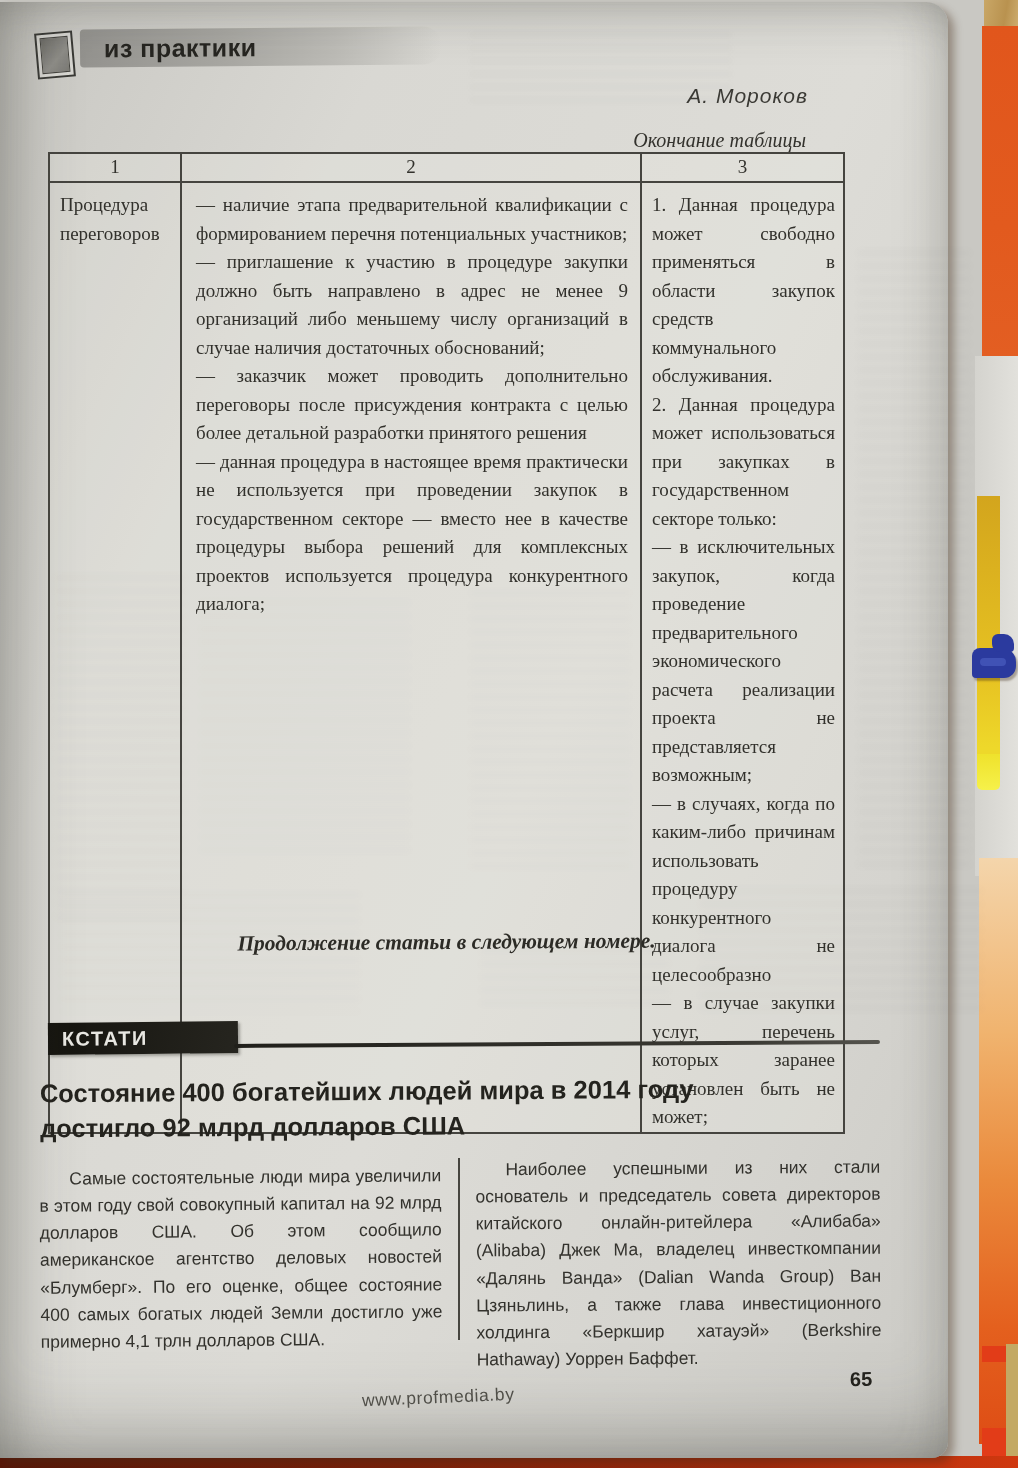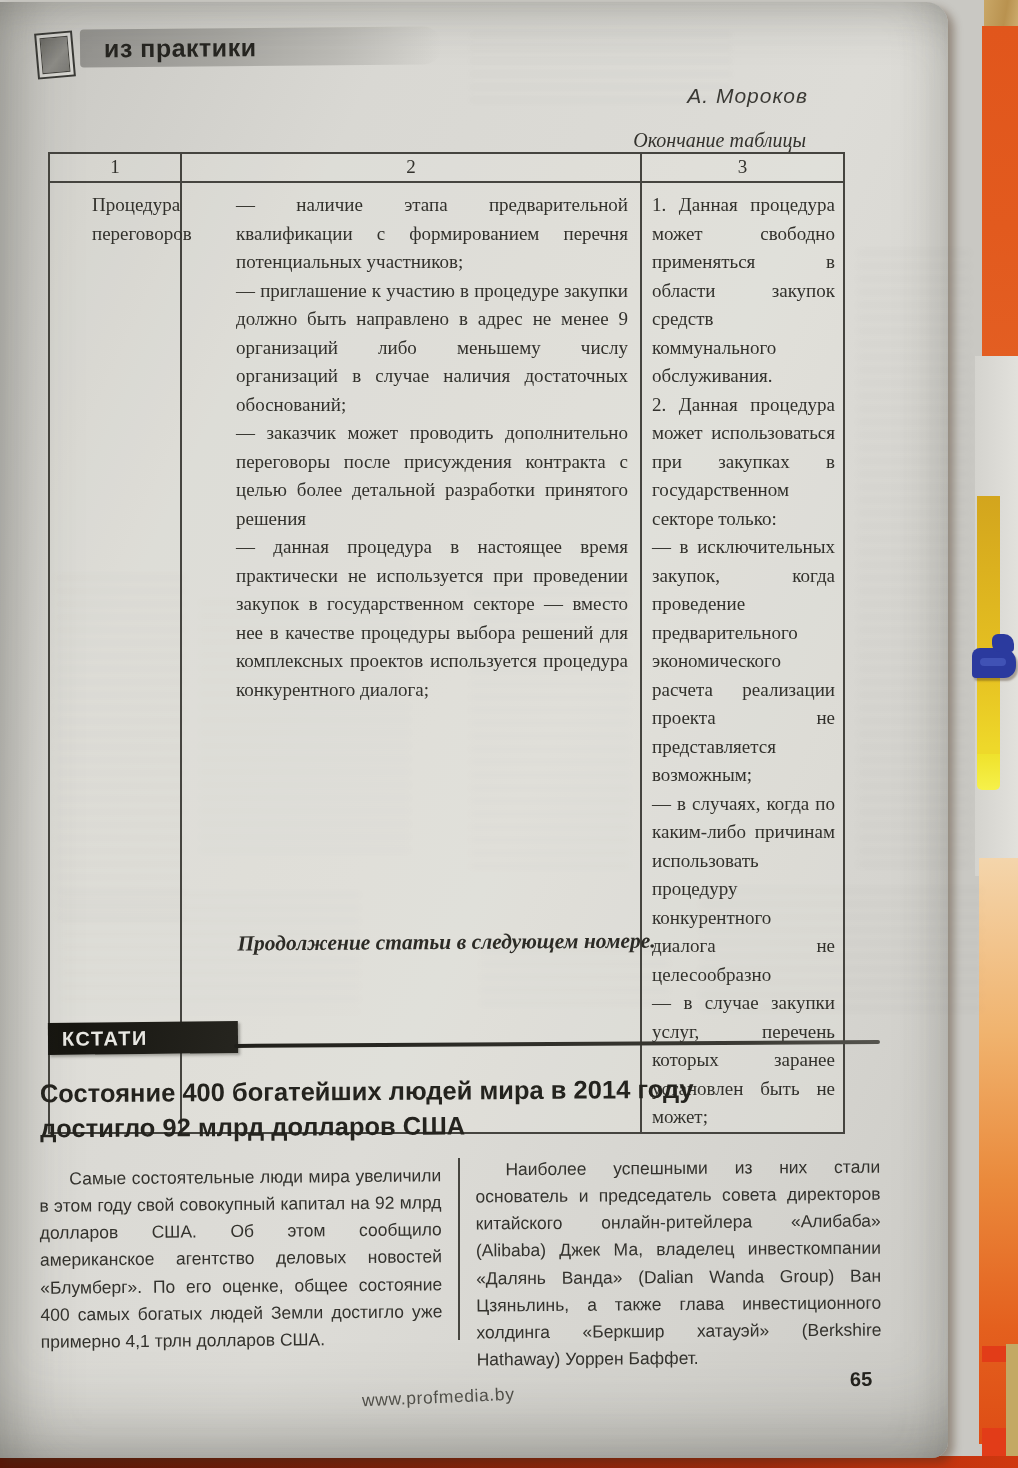--- a/index.html
+++ b/index.html
@@ -78,22 +78,22 @@
     position:absolute; left:48px; top:150px; width:797px;
     border:2px solid #45443f; color:#32312c;
     font-family:"Liberation Serif","DejaVu Serif",serif; font-size:19px;
     background:rgba(235,234,229,.25);
   }
   .trow { display:grid; grid-template-columns:132px 460px 1fr; }
   .thead { border-bottom:2px solid #45443f; }
   .thead > div { text-align:center; padding:2px 0 3px; }
   .thead > div:not(:last-child), .tbody > div:not(:last-child) { border-right:2px solid #45443f; }
   .tbody { min-height:698px; }
-  .cell1 { padding:8px 8px 0 10px; line-height:1.5;margin-left:32px; }
-  .cell2 { padding:8px 12px 0 14px; line-height:1.5; text-align:justify;margin-left:40px; }
+  .cell1 { padding:8px 8px 0 10px; line-height:1.5; }
+  .cell2 { padding:8px 12px 0 14px; line-height:1.5; text-align:justify; }
   .cell3 { padding:8px 8px 0 10px;  line-height:1.5; text-align:justify; }
   .cell2 p, .cell3 p { margin:0; }
 
   .continuation {
     position:absolute; left:48px; top:928px; width:797px; text-align:center;
     font-family:"Liberation Serif","DejaVu Serif",serif; font-style:italic; font-weight:bold;
     font-size:21.5px; color:#2c2b26; transform:rotate(-.4deg);
   }
 
   

